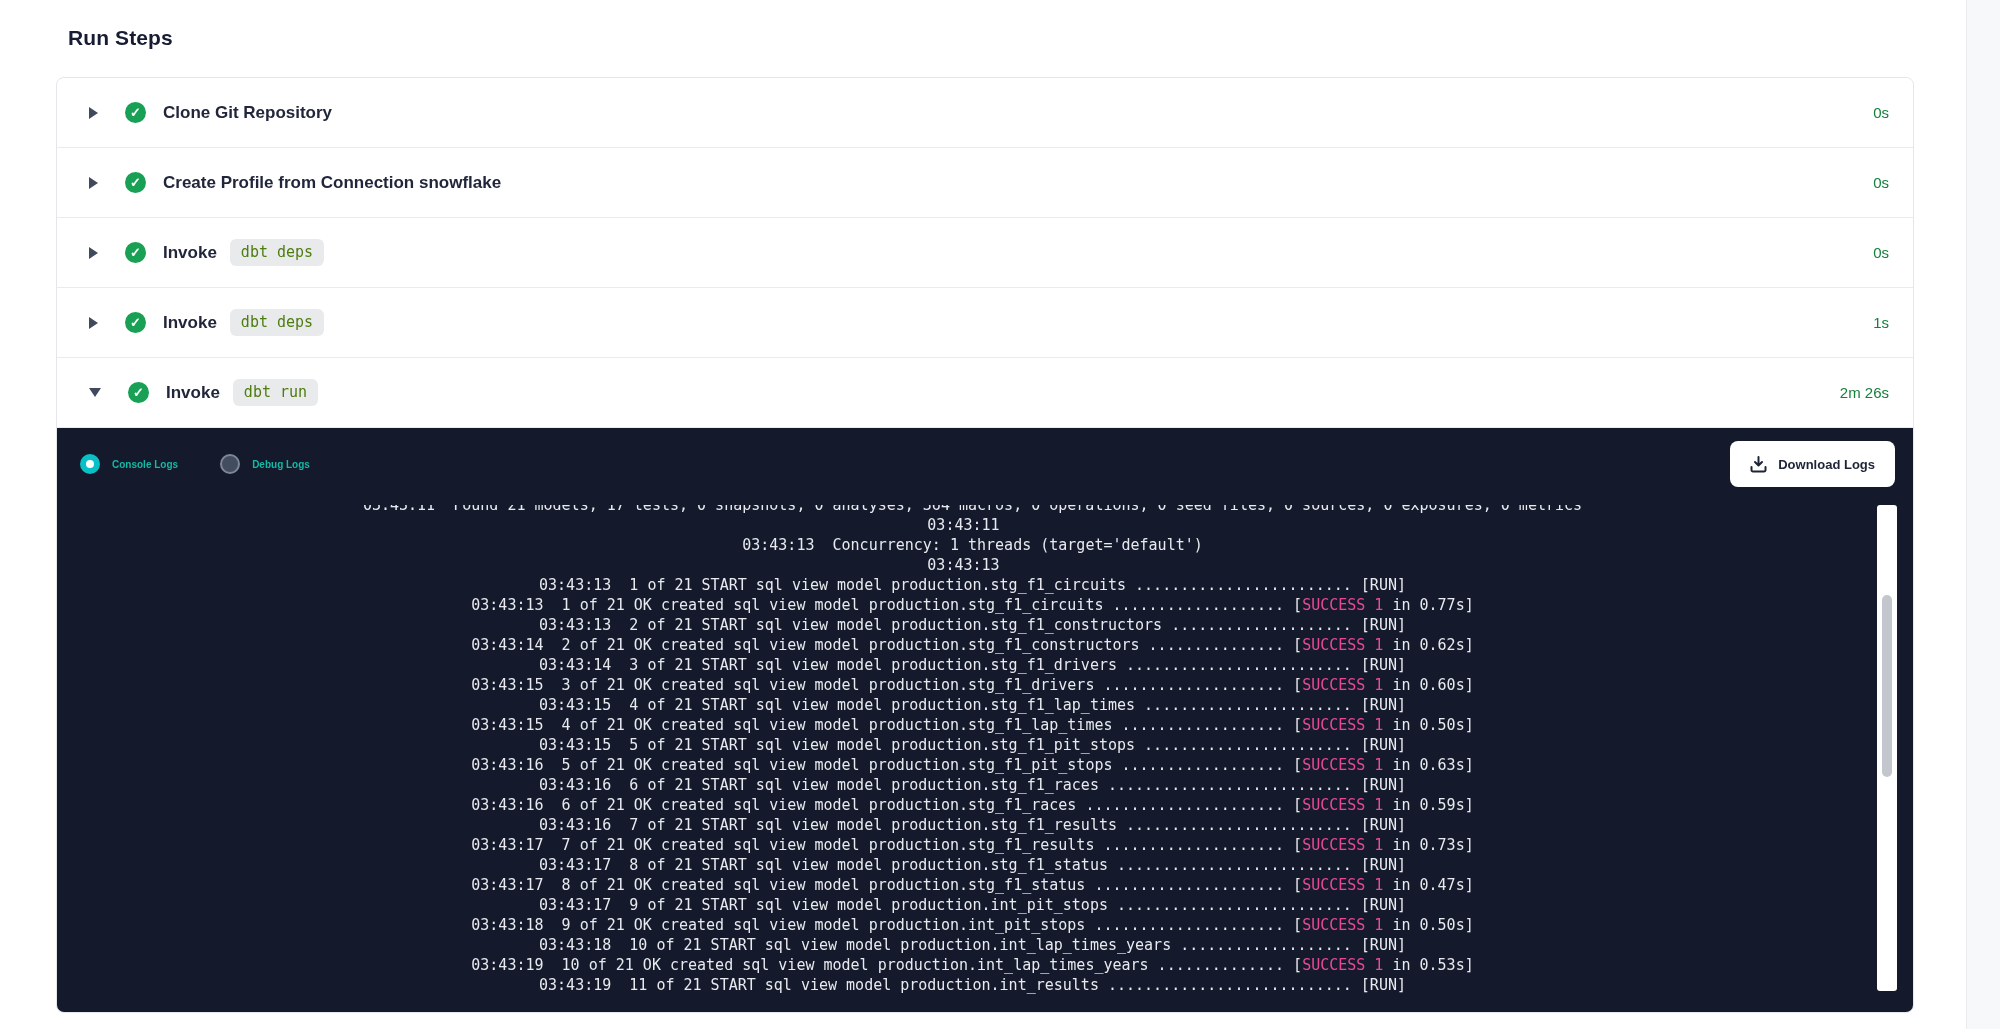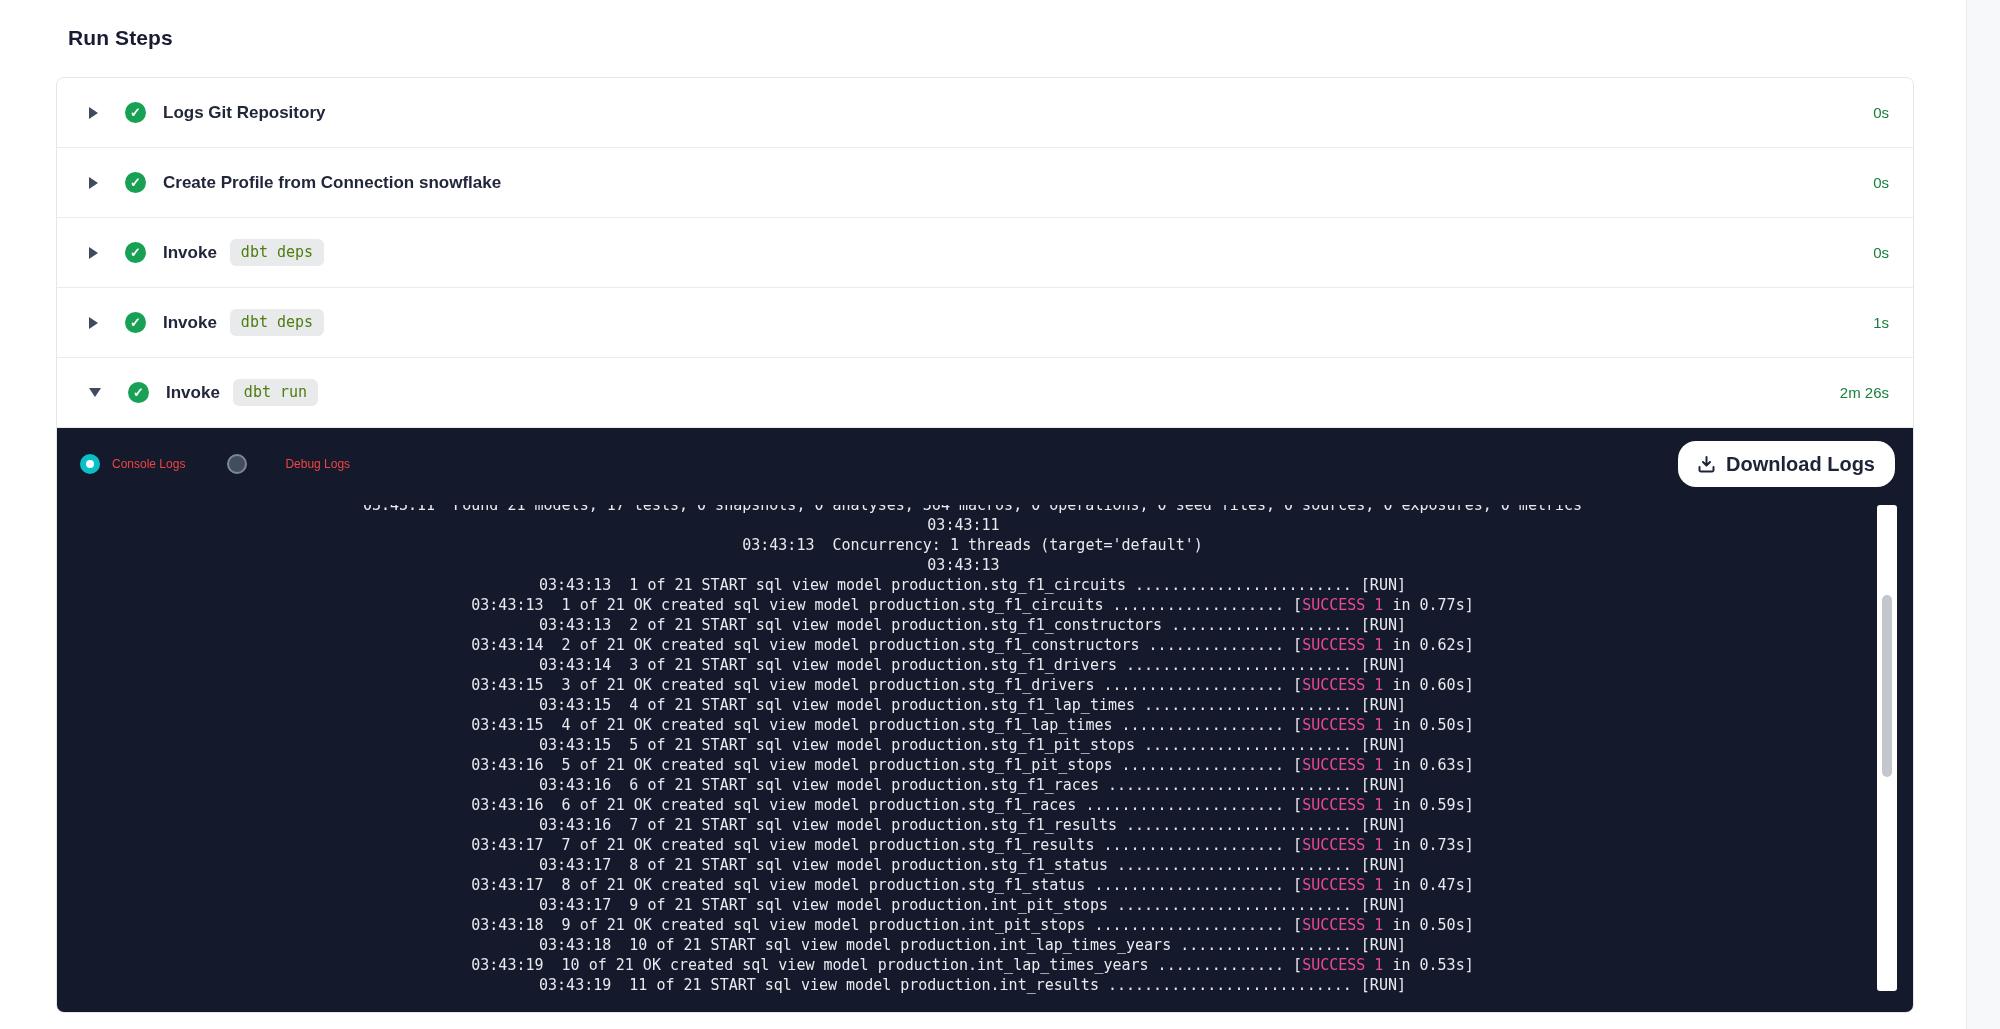--- a/index.html
+++ b/index.html
@@ -44,34 +44,34 @@
   
   .log-panel {
     position:absolute; left:0; right:0; bottom:0; top:350px;
     background:#141a2b; border-radius:0 0 7px 7px; overflow:hidden;
   }
   .log-panel-header {
     position:absolute; left:0; right:0; top:0; height:72px;
     display:flex; align-items:center; padding:0 18px 0 23px;
   }
   .radio-group { display:flex; align-items:center; cursor:pointer; }
-  .radio-group + .radio-group { margin-left:42px;gap:26px; }
+  .radio-group + .radio-group { margin-left:42px; }
   .radio-dot { width:20px; height:20px; border-radius:50%; margin-right:12px; position:relative; flex:none; }
   .radio-dot.on { background:#0ac0c7; }
   .radio-dot.on::after {
     content:""; position:absolute; left:6px; top:6px; width:8px; height:8px;
     border-radius:50%; background:#ffffff;
   }
   .radio-dot.off { background:#434d60; border:2px solid #7e8798; }
-  .radio-label { color:#ef4444; font-size:12px; font-weight:400; }
+  .radio-label { color:#14b8a6; font-size:10px; font-weight:700; }
   .download-btn {
     margin-left:auto; height:46px; padding:0 20px;
     display:flex; align-items:center; gap:11px;
-    background:#ffffff; color:#1d2438; border:none; border-radius:18px;
-    font-family:"Liberation Sans", sans-serif; font-size:20px; font-weight:600; cursor:pointer;
+    background:#ffffff; color:#1d2438; border:none; border-radius:8px;
+    font-family:"Liberation Sans", sans-serif; font-size:13px; font-weight:600; cursor:pointer;
   }
   .download-btn svg { display:block; }
   .log-viewport {
     position:absolute; left:0; right:40px; top:77px; bottom:6px; overflow:hidden;
   }
   .log-lines {
     margin-top:-10px; padding-left:15px;
     font-family:"DejaVu Sans Mono", monospace; font-size:15px; line-height:20px;
     color:#e8eaef; white-space:pre;text-align:center;
   }
@@ -89,21 +89,21 @@
 </head>
 <body>
 
 <h1 class="page-title">Run Steps</h1>
 
 <div class="card">
   <div id="steps-container">
       <div class="step-row">
         <span class="caret right"></span>
         <span class="check">✓</span>
-        <span class="step-label">Logs Git Repository</span>
+        <span class="step-label">Clone Git Repository</span>
         <span class="step-duration">0s</span>
       </div>
       <div class="step-row">
         <span class="caret right"></span>
         <span class="check">✓</span>
         <span class="step-label">Create Profile from Connection snowflake</span>
         <span class="step-duration">0s</span>
       </div>
       <div class="step-row">
         <span class="caret right"></span>

